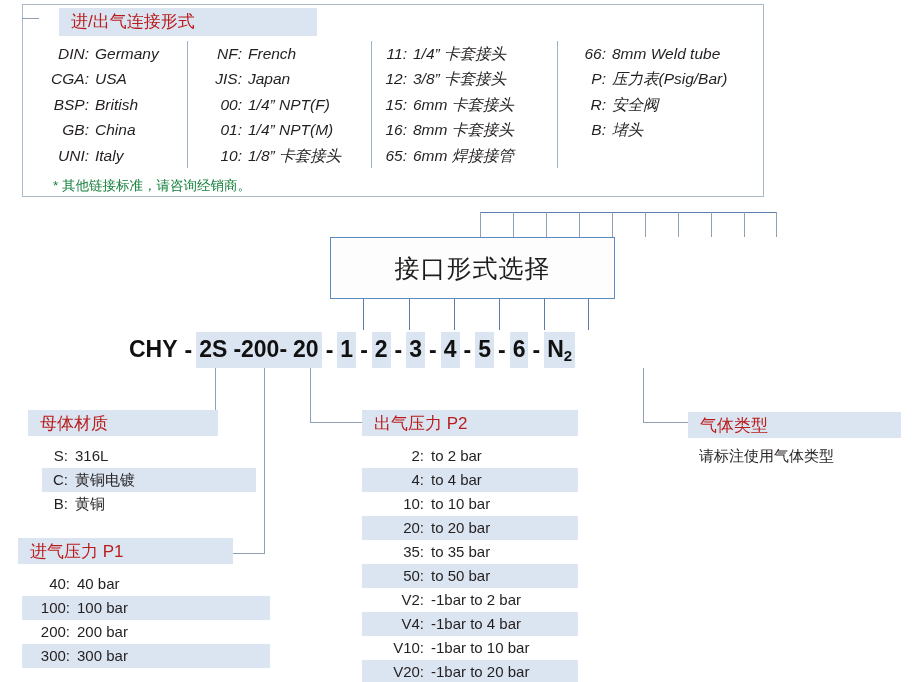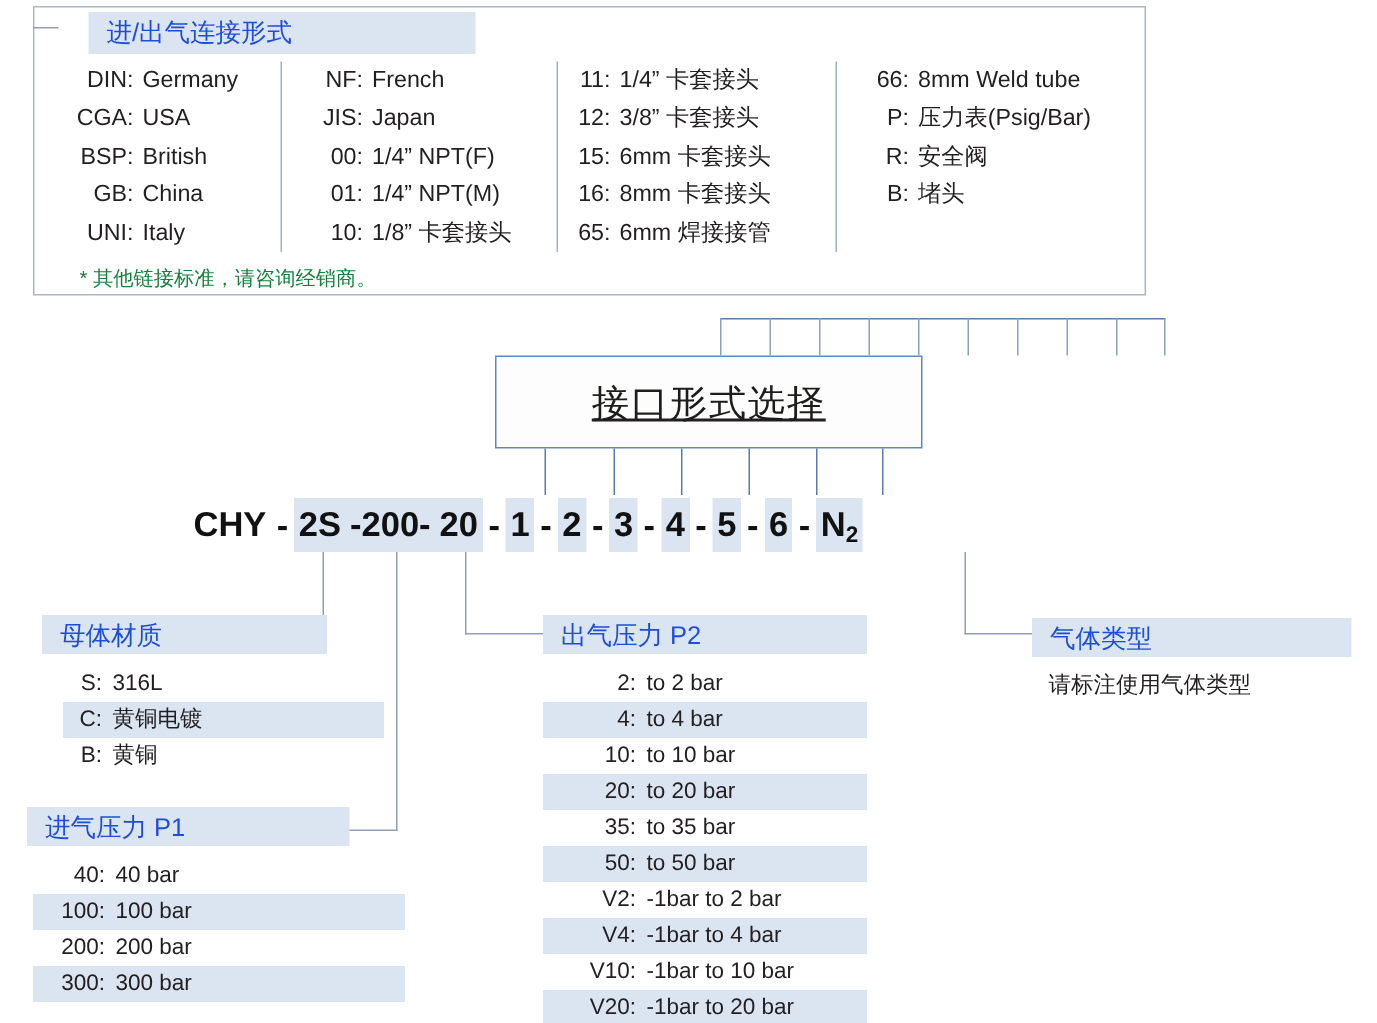--- a/index.html
+++ b/index.html
@@ -5,50 +5,50 @@
   html,body{margin:0;padding:0;}
   body{
     width:918px;height:682px;position:relative;background:#ffffff;
     font-family:"Liberation Sans","DejaVu Sans",sans-serif;
     color:#231f20;overflow:hidden;
   }
   .abs{position:absolute;}
 
   
   .band{
-    background:#dbe5f1;color:#1d4ed8;font-size:17px;font-weight:400;
+    background:#dbe5f1;color:#b91c1c;font-size:17px;font-weight:400;
     padding:3px 10px 4px 12px;box-sizing:border-box;white-space:nowrap;
   }
 
   
   #top-box{
     left:22px;top:4px;width:742px;height:193px;
     border:1px solid #a9b7c6;box-sizing:border-box;background:#fff;
   }
   #top-box .band{position:absolute;left:36px;top:3px;width:258px;height:28px;line-height:22px;}
-  .topcols{position:absolute;left:14px;top:36px;display:flex;}
+  .topcols{position:absolute;left:14px;top:36px;display:flex;font-style:italic;}
   .topcol{padding:0 0 0 0;}
   .topcol + .topcol{border-left:1px solid #9fb0c4;}
   .trow{display:flex;font-size:15.5px;line-height:25.4px;white-space:nowrap;}
   .tkey{text-align:right;padding-right:6px;}
   .tval{text-align:left;}
   .note{position:absolute;left:30px;top:172px;font-size:13.5px;color:#15803d;white-space:nowrap;}
 
   
   #top-bracket-stub{left:22px;top:18px;width:17px;height:1px;background:#8fa0b5;}
 
   
   #comb-top-rail{left:480px;top:212px;width:297px;height:1px;background:#5b7ca8;}
   .comb-tooth{width:1px;background:#5b7ca8;}
 
   
   #main-box{
     left:330px;top:237px;width:285px;height:62px;
     border:1px solid #5b8ac0;box-sizing:border-box;background:#fdfdfe;
-    display:flex;align-items:center;justify-content:center;text-decoration:underline;
+    display:flex;align-items:center;justify-content:center;
   }
   #main-box span{font-size:25px;letter-spacing:1px;color:#1d1d1b;}
 
   
   #code-row{left:126px;top:334px;height:32px;display:flex;align-items:center;
     font-size:23px;font-weight:bold;color:#111;letter-spacing:0px;white-space:nowrap;}
   #code-row .seg{padding:4px 3px 5px 3px;}
   #code-row .hl{background:#dbe5f1;}
   #code-row .dash{padding:0 4px;}
   #code-row sub{font-size:15px;font-weight:bold;vertical-align:baseline;position:relative;top:4px;}

